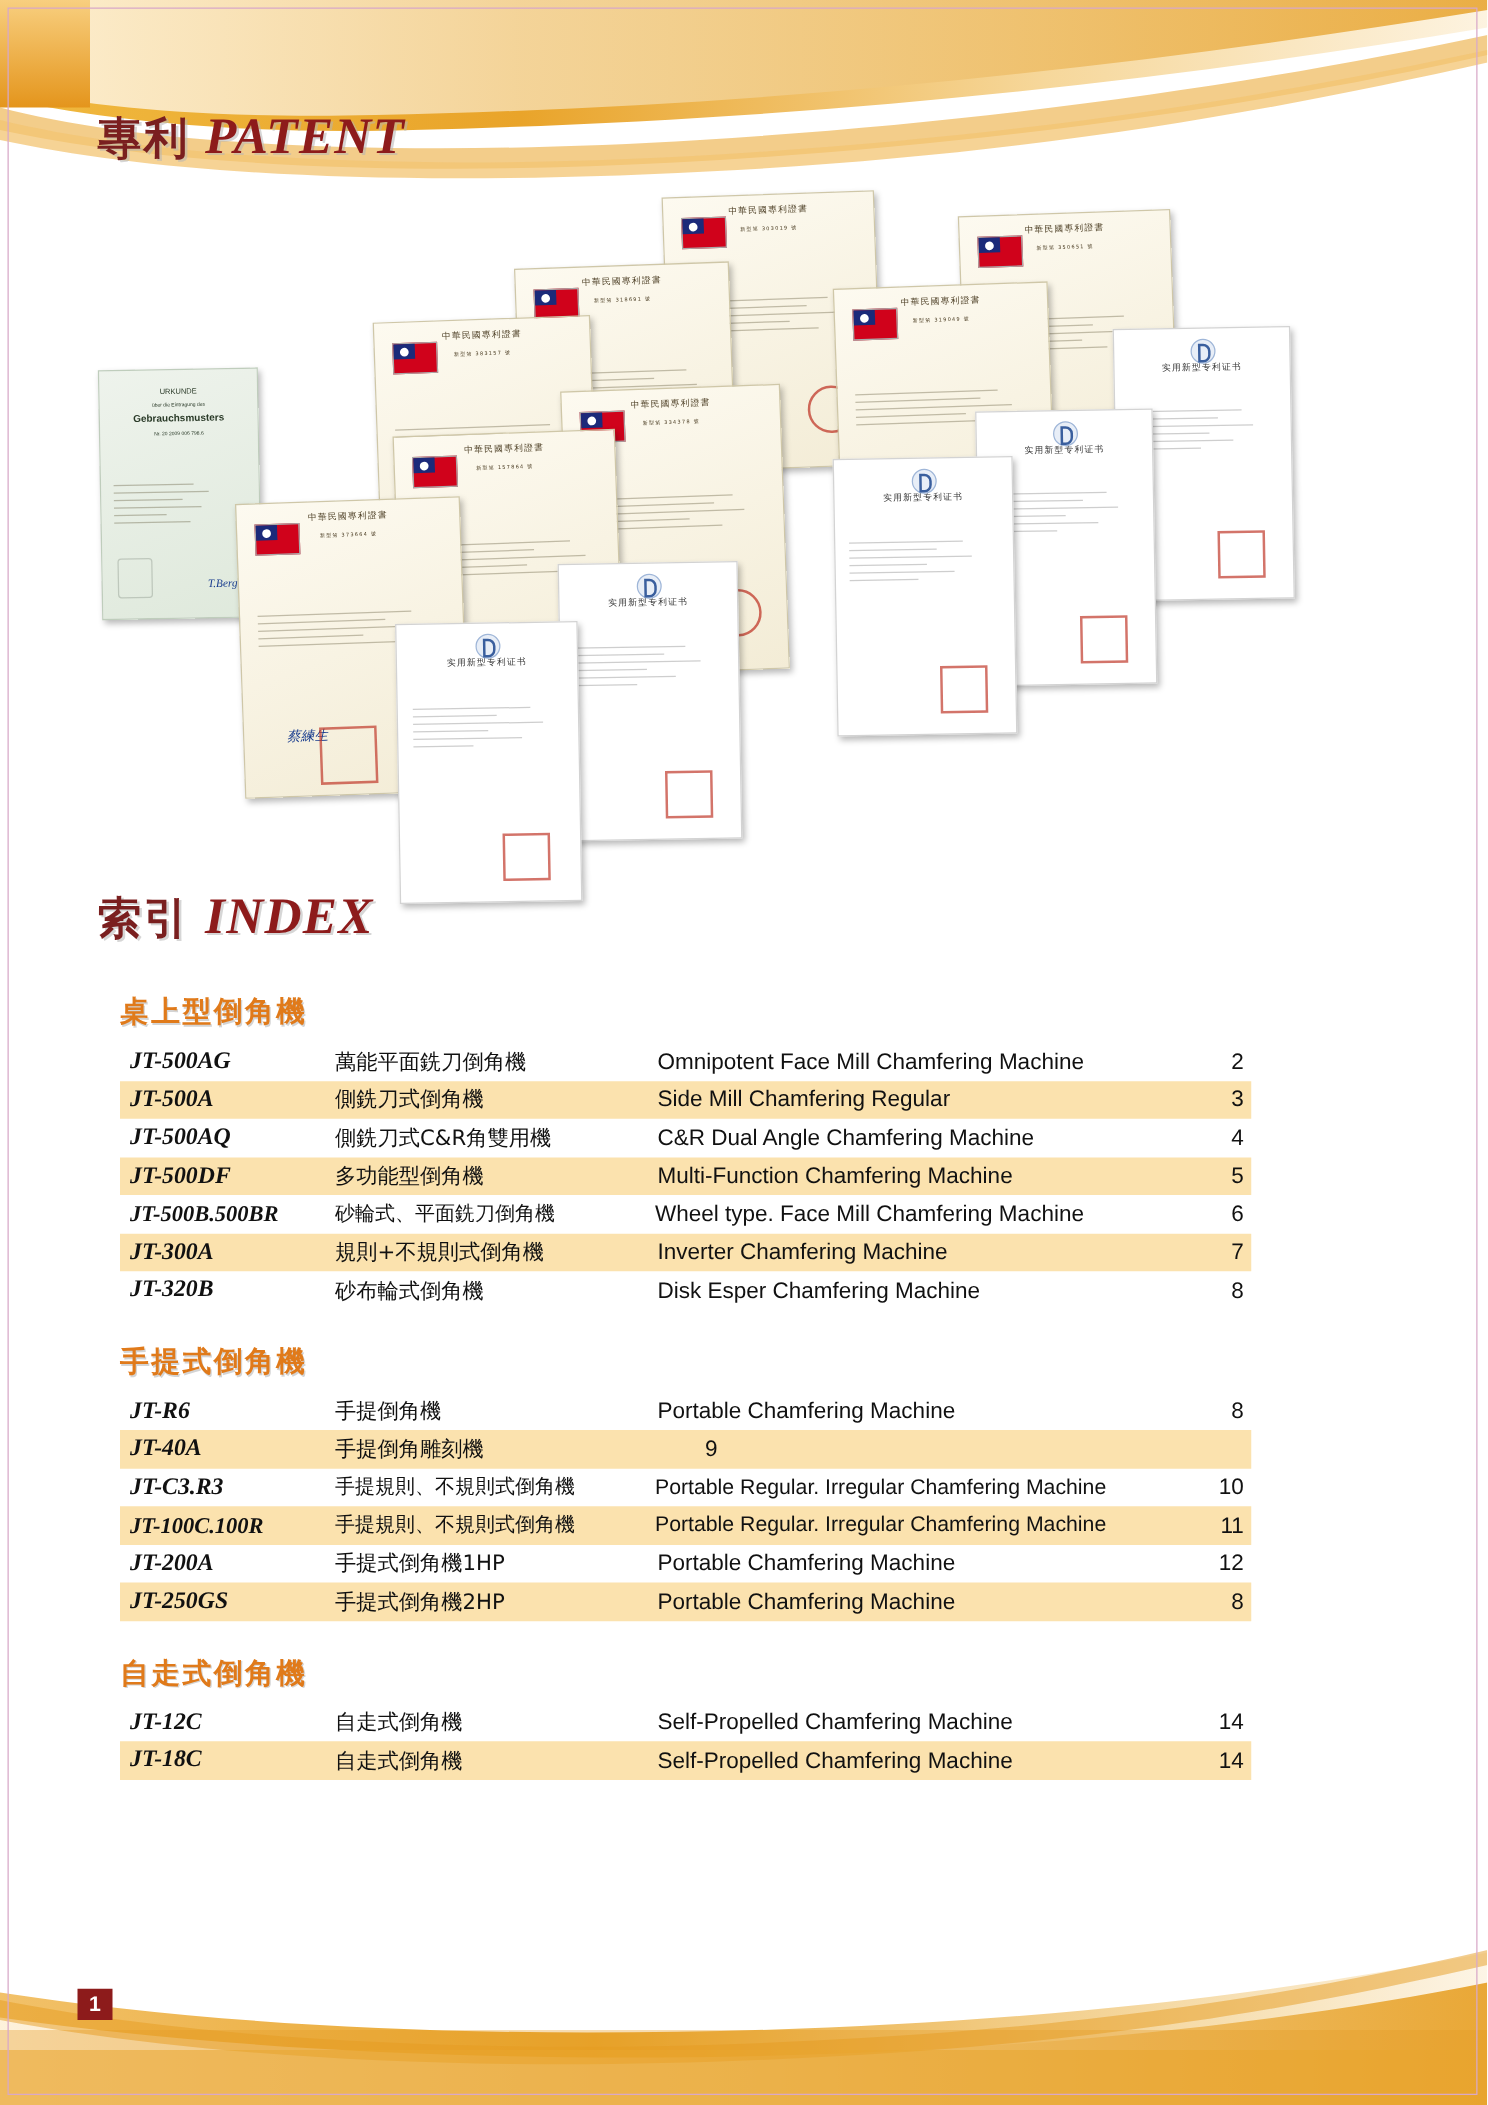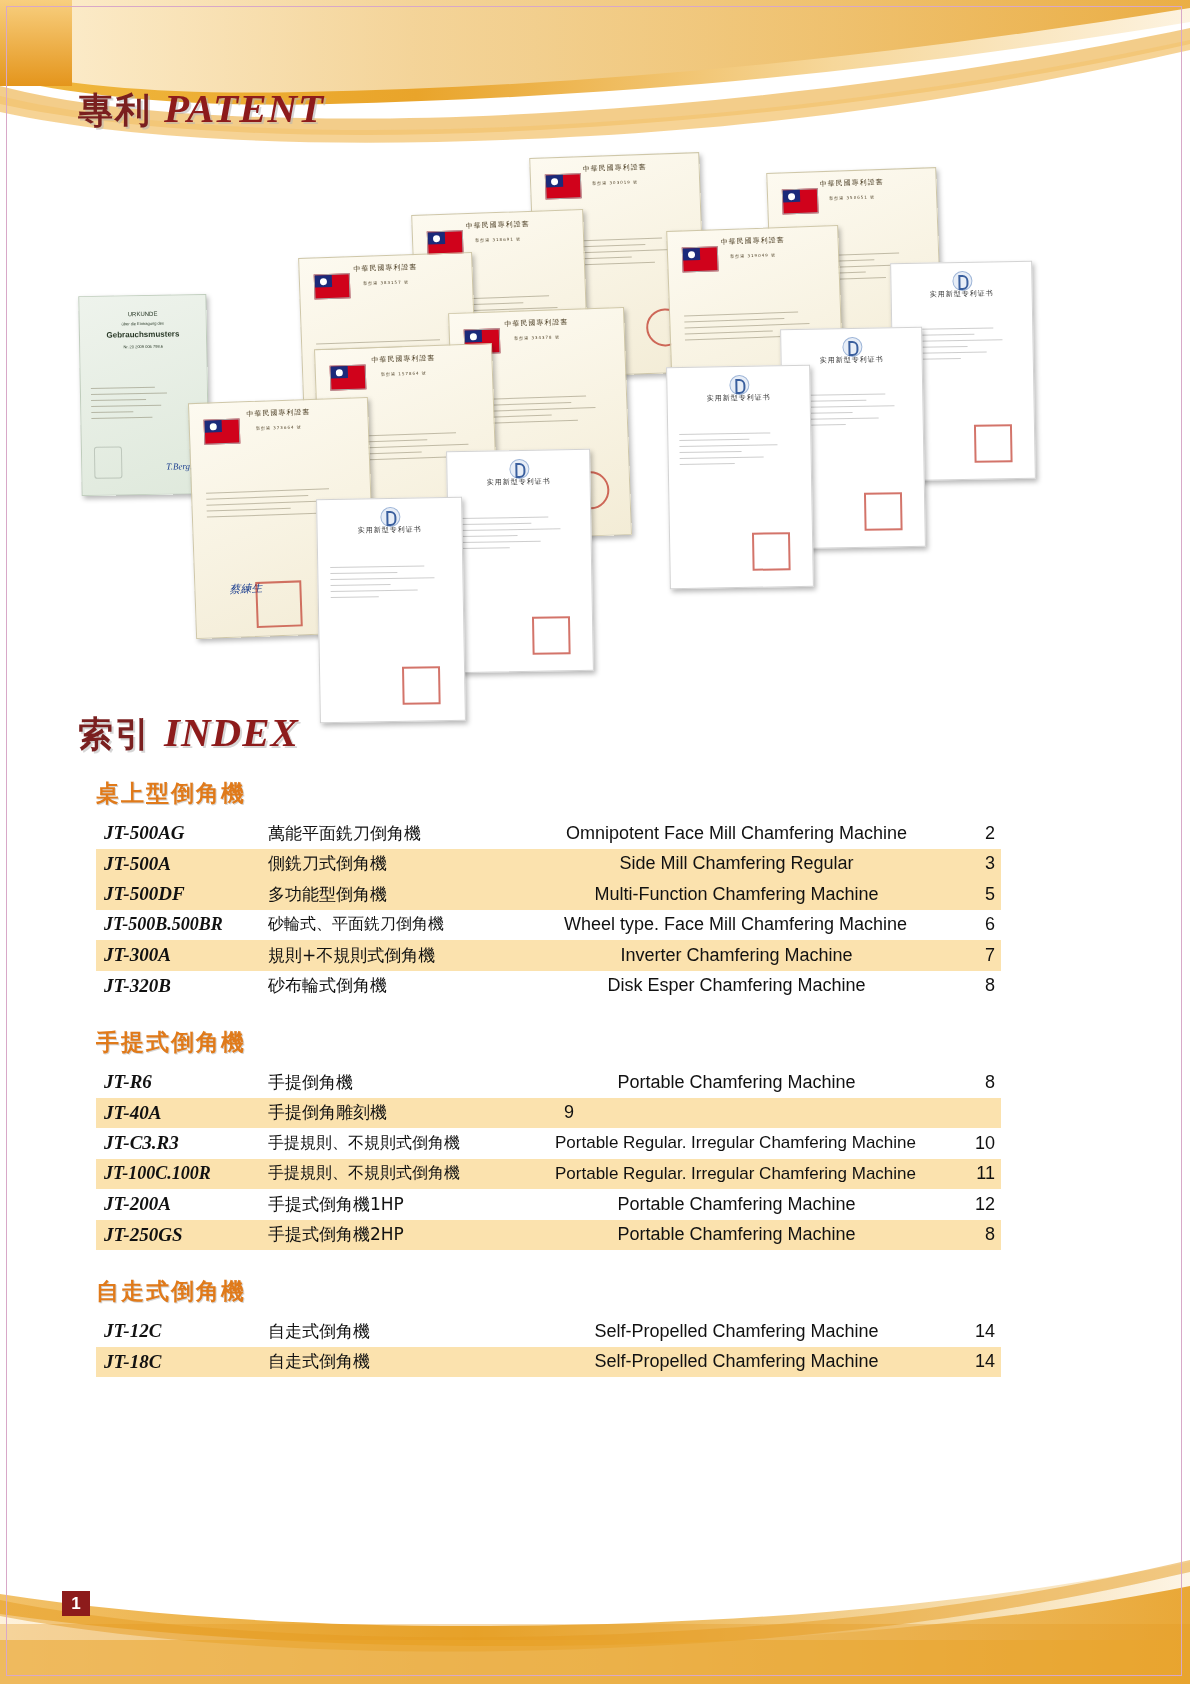--- a/index.html
+++ b/index.html
@@ -202,21 +202,21 @@
     color: #1b3e8f;
     font-size: 11px;
   }
 
   
   .index-wrap {
     position: absolute;
     left: 96px; top: 778px;
     width: 1000px;
   }
-  .group { margin-bottom: 26px; }
+  .group { margin-bottom: 26px; margin-top: 16px; }
   .group-title {
     font-family: "DejaVu Sans", sans-serif;
     font-weight: bold;
     font-size: 23px;
     color: #e07a1a;
     letter-spacing: 2px;
     margin-bottom: 9px;
     text-shadow: 1px 1px 0 rgba(170,170,170,0.5);
   }
   .rows { width: 905px; }
@@ -240,21 +240,20 @@
     width: 258px;
     font-family: "DejaVu Sans", sans-serif;
     font-size: 17px;
     color: #111;
   }
   .row .name-en {
     flex: 1;
     font-family: "Liberation Sans", sans-serif;
     font-size: 18px;
     color: #111;
-    text-align: center;
   }
   .row .page-no {
     width: 54px;
     text-align: right;
     padding-right: 6px;
     box-sizing: border-box;
     font-family: "Liberation Sans", sans-serif;
     font-size: 18px;
     color: #111;
   }
@@ -540,20 +539,26 @@
           <span class="name-cn">萬能平面銑刀倒角機</span>
           <span class="name-en">Omnipotent Face Mill Chamfering Machine</span>
           <span class="page-no">2</span>
         </div>
         <div class="row alt">
           <span class="model">JT-500A</span>
           <span class="name-cn">側銑刀式倒角機</span>
           <span class="name-en">Side Mill Chamfering Regular</span>
           <span class="page-no">3</span>
         </div>
+        <div class="row">
+          <span class="model">JT-500AQ</span>
+          <span class="name-cn">側銑刀式C&amp;R角雙用機</span>
+          <span class="name-en">C&amp;R Dual Angle Chamfering Machine</span>
+          <span class="page-no">4</span>
+        </div>
         <div class="row alt">
           <span class="model">JT-500DF</span>
           <span class="name-cn">多功能型倒角機</span>
           <span class="name-en">Multi-Function Chamfering Machine</span>
           <span class="page-no">5</span>
         </div>
         <div class="row narrow">
           <span class="model" style="font-size:18px;">JT-500B.500BR</span>
           <span class="name-cn">砂輪式、平面銑刀倒角機</span>
           <span class="name-en">Wheel type. Face Mill Chamfering Machine</span>

